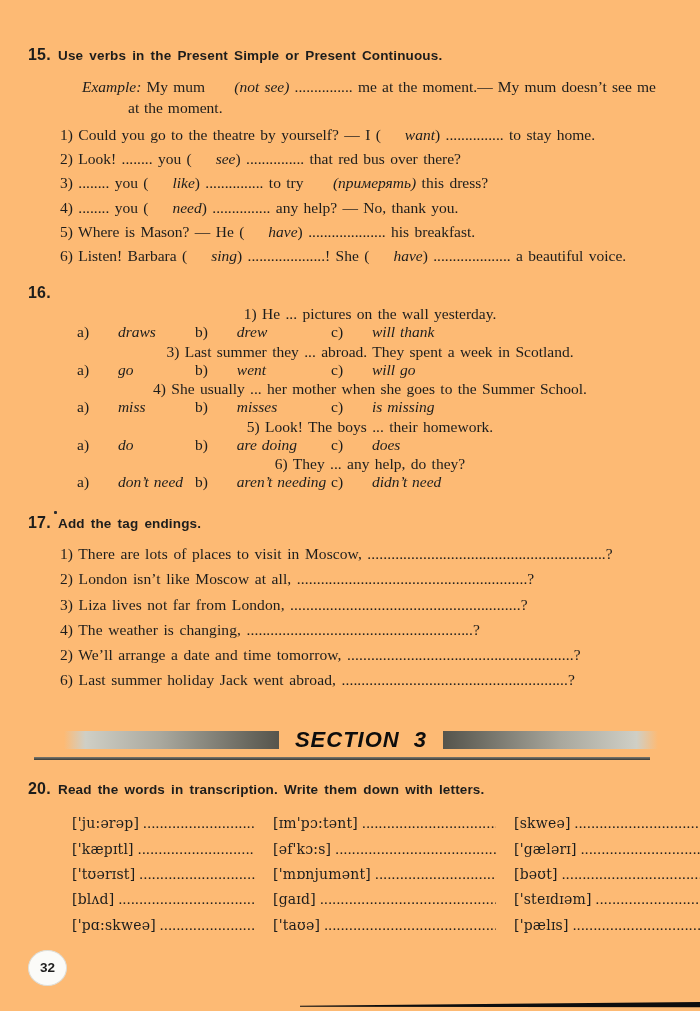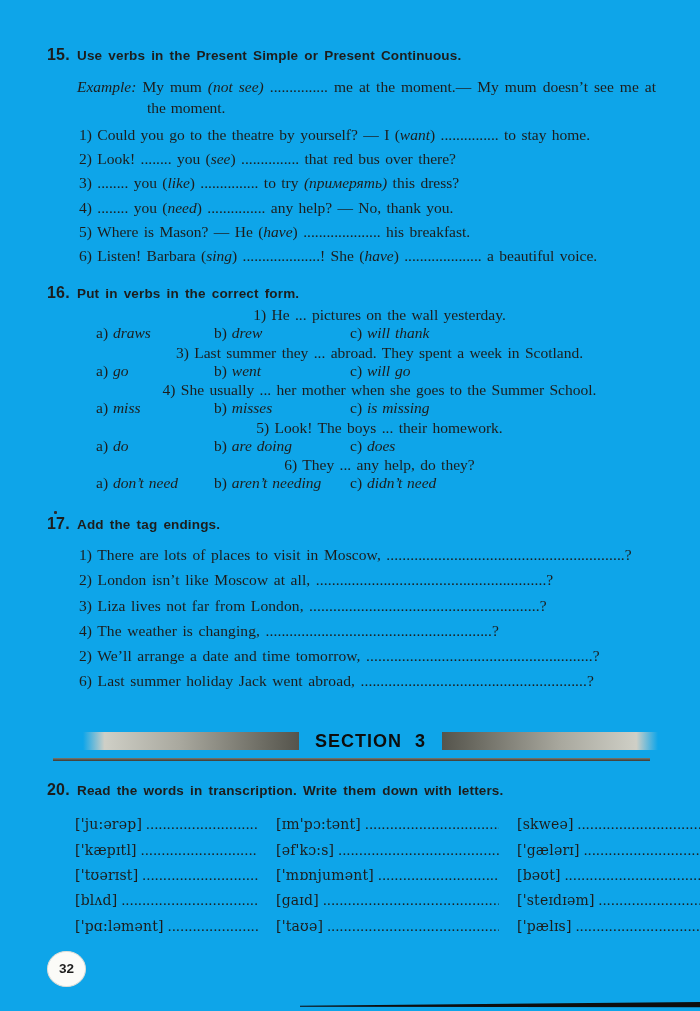--- a/index.html
+++ b/index.html
@@ -1,21 +1,21 @@
 <!DOCTYPE html>
 <html><head>
 <meta charset="utf-8">
 <style>
   html, body { margin: 0; padding: 0; background: #e9e9e6; }
   .page {
     position: relative;
     width: 700px; height: 1011px;
-    background: #0ea5e9;
+    background: #fdba74;
     box-sizing: border-box;
-    padding: 46px 20px 0 47px;
+    padding: 46px 20px 0 28px;
     overflow: hidden;
     font-family: "Liberation Serif", "DejaVu Serif", serif;
     color: #1d1d1c;
   }
   
   .ex-head { display: flex; align-items: baseline; font-family: "Liberation Sans", sans-serif; font-weight: bold; line-height: 18px; }
   .ex-num { font-size: 16px; width: 30px; flex: none; letter-spacing: .2px; }
   .ex-title { font-size: 13.5px; word-spacing: 2.2px; letter-spacing: .15px; }
   
   .line { margin: 0; font-size: 15.5px; word-spacing: 1.5px; }
@@ -38,26 +38,26 @@
   .ex17 { margin-top: 24px; }
   .items17 { margin: 8px 0 0 32px; }
   .items17 .line { line-height: 25.2px; letter-spacing: .1px; }
   
   .banner { display: flex; align-items: center; height: 24px; margin: 36px 22px 0 36px; }
   .bar { height: 18px; flex: 1; }
   .bar-left  { background: linear-gradient(90deg, rgba(170,170,160,0) 0%, #cfcfc6 10%, #a9a89e 45%, #6b6a61 85%, #55544c 100%); }
   .bar-right { background: linear-gradient(270deg, rgba(170,170,160,0) 0%, #cfcfc6 10%, #a9a89e 45%, #6b6a61 85%, #55544c 100%); }
   .banner-title {
     font-family: "Liberation Sans", sans-serif; font-weight: bold;
-    font-size: 18px; letter-spacing: 1px; word-spacing: 7px;
-    padding: 0 16px; color: #0d0d0d; white-space: nowrap;
+    font-size: 22px; letter-spacing: 1px; word-spacing: 7px;
+    padding: 0 16px; color: #0d0d0d; white-space: nowrap; font-style: italic;
   }
   .banner-rule { height: 3px; margin: 5px 30px 0 6px; background: linear-gradient(#7b7a71, #3b3a34); }
   .ex18 { margin-top: 20px; }
-  .t-columns { display: flex; margin: 12px 0 0 28px; align-items: center; }
+  .t-columns { display: flex; margin: 12px 0 0 44px; align-items: center; }
   .t-col { flex: none; padding-right: 18px; }
   .t-col-1 { width: 183px; }
   .t-col-2 { width: 223px; }
   .t-col-3 { flex: 1; padding-right: 0; }
   .t-row { display: flex; align-items: baseline; line-height: 25.3px; }
   .ipa { font-family: "DejaVu Serif", serif; font-size: 14px; white-space: nowrap; letter-spacing: .2px; flex: none; }
   .leader { flex: 1; overflow: hidden; white-space: nowrap; font-size: 15px; letter-spacing: .4px; padding-left: 4px; }
   
   .page-badge {
     margin-top: 12px;
@@ -67,21 +67,21 @@
     font-family: "Liberation Sans", sans-serif; font-weight: bold; font-size: 13.5px; color: #1e1e1e;
     background: #fbfbf8;
   }
   
   .bottom-edge {
     position: absolute; left: 300px; right: 0; bottom: 3px; height: 6px;
     background: #0e0e0e;
     clip-path: polygon(0 62%, 100% 0, 100% 88%, 0 80%);
   }
   .stray-dot { position: absolute; left: 54px; top: 511px; width: 3px; height: 3px; background: #2c2c2c; border-radius: 1px; }
-  i { font-style: italic; }
+  i { font-style: italic; margin-left: 24px; }
 </style>
 </head>
 <body>
 
 <div class="page">
 
   <section>
     <div class="ex-head">
       <span class="ex-num">15.</span>
       <span class="ex-title">Use verbs in the Present Simple or Present Continuous.</span>
@@ -93,21 +93,20 @@
       <p class="line">3) ........ you (<i>like</i>) ............... to try <i>(примерять)</i> this dress?</p>
       <p class="line">4) ........ you (<i>need</i>) ............... any help? — No, thank you.</p>
       <p class="line">5) Where is Mason? — He (<i>have</i>) .................... his breakfast.</p>
       <p class="line">6) Listen! Barbara (<i>sing</i>) ....................! She (<i>have</i>) .................... a beautiful voice.</p>
     </div>
   </section>
 
   <section class="ex16">
     <div class="ex-head">
       <span class="ex-num">16.</span>
-      <span class="ex-title">Put in verbs in the correct form.</span>
     </div>
     <div class="items16">
       <div class="q-item">
         <p class="line q">1) He ... pictures on the wall yesterday.</p>
         <div class="opts">
           <span class="opt-a">a) <i>draws</i></span>
           <span class="opt-b">b) <i>drew</i></span>
           <span class="opt-c">c) <i>will thank</i></span>
         </div>
       </div>
@@ -185,21 +184,21 @@
           </div>
         <div class="t-row">
             <span class="ipa">['tʊərɪst]</span>
             <span class="leader">........................................................................................</span>
           </div>
         <div class="t-row">
             <span class="ipa">[blʌd]</span>
             <span class="leader">........................................................................................</span>
           </div>
         <div class="t-row">
-            <span class="ipa">['pɑ:ləmənt]</span>
+            <span class="ipa">['pɑ:skweə]</span>
             <span class="leader">........................................................................................</span>
           </div>
       </div>
       <div class="t-col t-col-2">
         <div class="t-row">
             <span class="ipa">[ɪm'pɔ:tənt]</span>
             <span class="leader">........................................................................................</span>
           </div>
         <div class="t-row">
             <span class="ipa">[əf'kɔ:s]</span>

